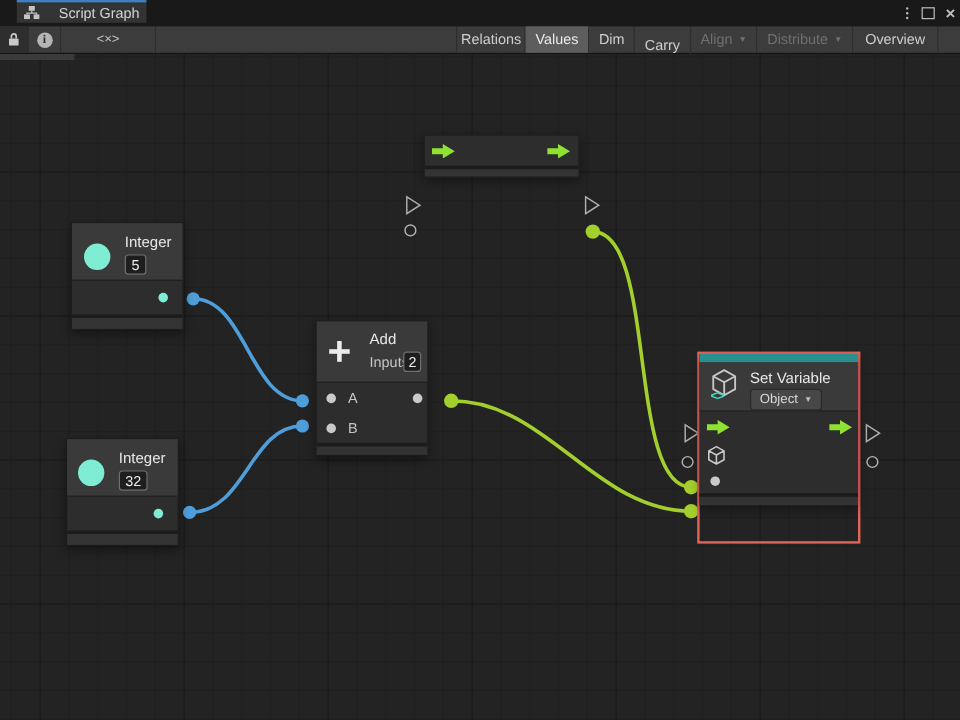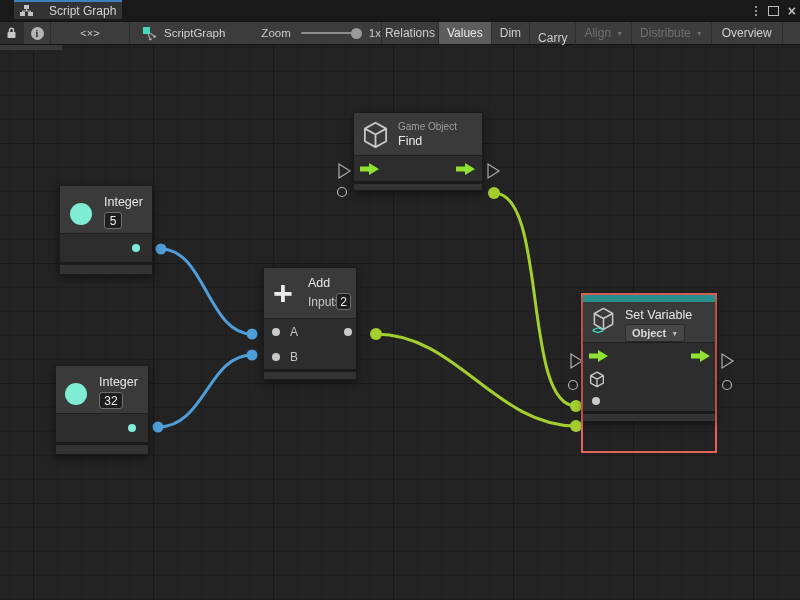--- a/index.html
+++ b/index.html
@@ -113,35 +113,20 @@
         </svg>
       </div>
       <div class="tbtn" style="width:26px">
         <span style="width:13px;height:13px;border-radius:50%;background:#b5b5b5;color:#2e2e2e;font-size:10px;font-weight:bold;display:flex;align-items:center;justify-content:center;font-family:'Liberation Serif',serif;">i</span>
       </div>
       <div class="tbtn" style="width:78px;color:#c9c9c9;font-size:11px;">
         <span>&lt;×&gt;</span>
       </div>
     </div>
 
-    <div id="tb-mid">
-      <svg width="15" height="15" viewBox="0 0 15 15" style="margin-left:12px">
-        <line x1="5" y1="5" x2="12" y2="10" stroke="#9a9a9a" stroke-width="1.3"></line>
-        <line x1="5" y1="5" x2="8" y2="13" stroke="#9a9a9a" stroke-width="1.3"></line>
-        <rect x="1" y="1" width="7" height="7" fill="var(--icon_teal,#45d9c0)"></rect>
-        <circle cx="12.5" cy="10.5" r="1.6" fill="#9a9a9a"></circle>
-        <circle cx="8.3" cy="13.2" r="1.4" fill="#9a9a9a"></circle>
-      </svg>
-      <span style="margin-left:7px;font-size:11.5px;color:#d2d2d2;">ScriptGraph</span>
-      <span style="margin-left:36px;font-size:11.5px;color:#cbcbcb;">Zoom</span>
-      <div class="slider-track" style="margin-left:10px">
-        <div class="slider-handle"></div>
-      </div>
-      <span style="margin-left:10px;font-size:11.5px;color:#cbcbcb;">1x</span>
-    </div>
 
     <div id="tb-right">
       <div class="tbtn" style="padding:0 3px;border-left:1px solid #2d2d2d">
         <span>Relations</span>
         </div>
       <div class="tbtn active" style="padding:0 8px">
         <span>Values</span>
         </div>
       <div class="tbtn" style="padding:0 8px">
         <span>Dim</span>
@@ -231,48 +216,41 @@
         <span class="dot" style="position:absolute;right:4px;"></span>
       </div>
       <div class="row" style="height:25px;padding-left:8px;gap:10px;">
         <span class="dot"></span>
         <span class="port-label">B</span>
       </div>
       <div class="ftr" style="height:10px;"></div>
     </div>
 
     <div class="node" style="left:353px;top:67px;width:130px;">
-      <div class="hdr" style="height:43px;">
-        <svg width="27" height="28" viewBox="0 0 24 25" style="position:absolute;left:8px;top:8px;">
-          <path d="M12 1.5 L21.5 6.8 V18 L12 23.3 L2.5 18 V6.8 Z M2.5 6.8 L12 12 L21.5 6.8 M12 12 V23.3" stroke="#c8c8c8" stroke-width="1.6" fill="none" stroke-linejoin="round"></path>
-        </svg>
-        <span class="node-sub" style="position:absolute;left:44px;top:8px;">Game Object</span>
-        <span class="node-title" style="position:absolute;left:44px;top:21px;">Find</span>
-      </div>
       <div class="row" style="height:25px;">
         <svg class="flow-arrow" width="20" height="12" viewBox="0 0 20 12" style="margin-left:6px">
           <path d="M0,3.5 h9 V0 l10,6 -10,6 V8.5 H0 Z" fill="var(--flow_green)"></path>
           </svg>
         <svg class="flow-arrow" width="20" height="12" viewBox="0 0 20 12" style="position:absolute;right:6px">
           <path d="M0,3.5 h9 V0 l10,6 -10,6 V8.5 H0 Z" fill="var(--flow_green)"></path>
           </svg>
       </div>
       <div class="ftr" style="height:9px;"></div>
     </div>
 
     <div class="sel-wrap" style="left:581px;top:248px;width:136px;height:160px;">
       <div class="node" style="left:0;top:0;width:132px;border:none;">
         <div class="teal-strip"></div>
         <div class="hdr" style="height:41px;">
           <svg width="25" height="24" viewBox="0 0 24 25" style="position:absolute;left:8px;top:5px;">
             <path d="M12 1.5 L21.5 6.8 V18 L12 23.3 L2.5 18 V6.8 Z M2.5 6.8 L12 12 L21.5 6.8 M12 12 V23.3" stroke="#c8c8c8" stroke-width="1.6" fill="none" stroke-linejoin="round"></path>
           </svg>
           <span class="angle-glyph" style="position:absolute;left:9px;top:22px;">&lt;&gt;</span>
           <span class="node-title" style="position:absolute;left:42px;top:6px;">Set Variable</span>
-          <div class="dropdown" style="position:absolute;left:42px;top:22px;width:58px;height:16px;font-weight:bold;">
+          <div class="dropdown" style="position:absolute;left:42px;top:22px;width:58px;height:16px;">
             <span>Object</span>
             <span class="dd">▼</span>
           </div>
         </div>
         <div class="row" style="height:26px;">
           <svg class="flow-arrow" width="20" height="12" viewBox="0 0 20 12" style="margin-left:6px">
             <path d="M0,3.5 h9 V0 l10,6 -10,6 V8.5 H0 Z" fill="var(--flow_green)"></path>
             </svg>
           <svg class="flow-arrow" width="20" height="12" viewBox="0 0 20 12" style="position:absolute;right:4px">
             <path d="M0,3.5 h9 V0 l10,6 -10,6 V8.5 H0 Z" fill="var(--flow_green)"></path>

